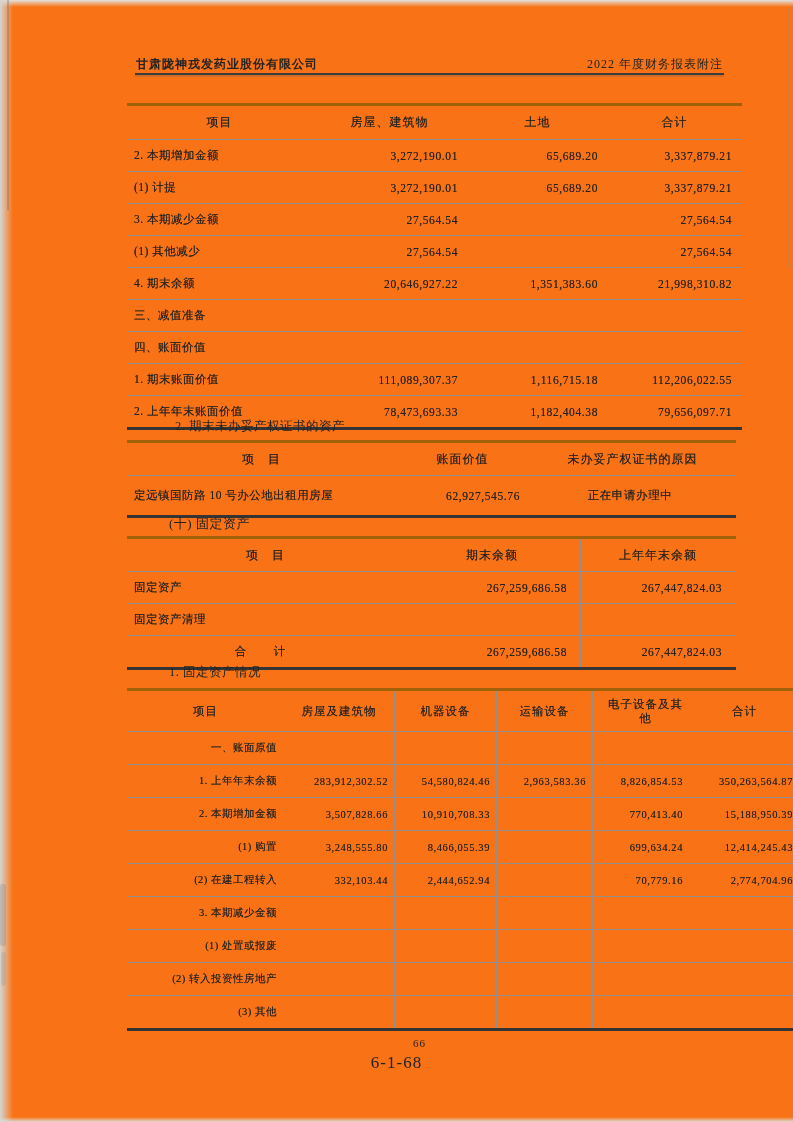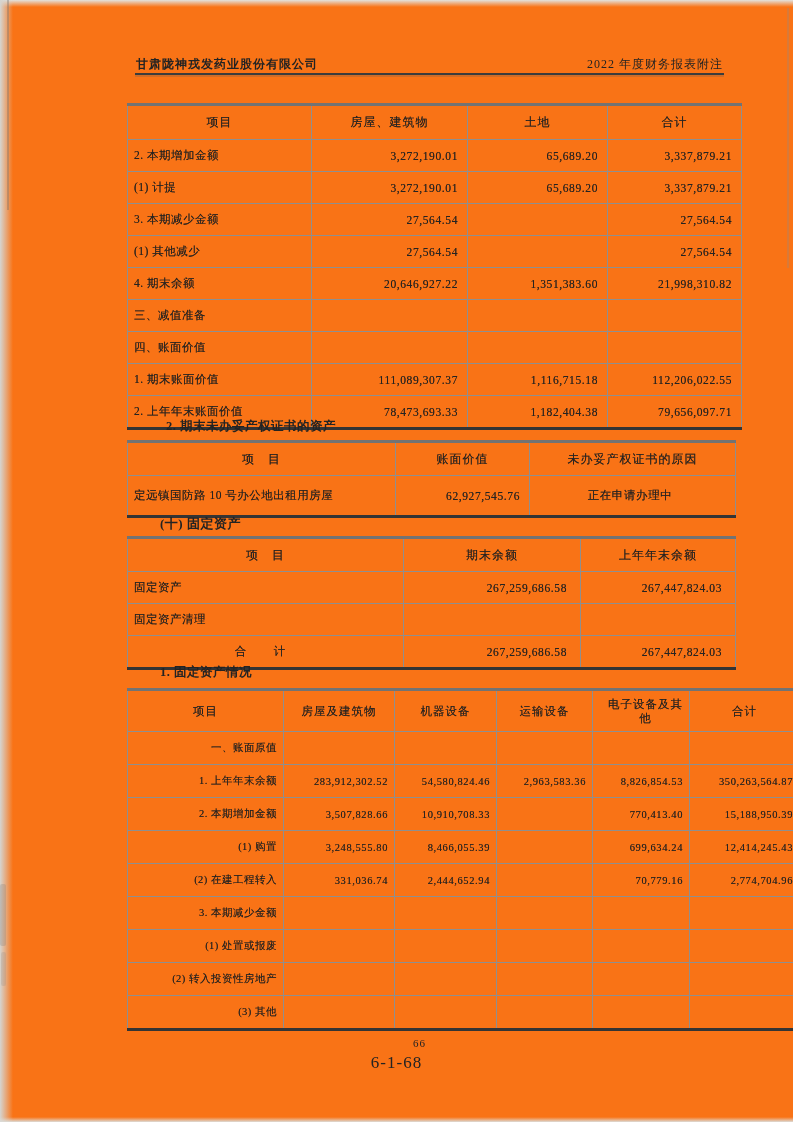--- a/index.html
+++ b/index.html
@@ -21,41 +21,41 @@
   .smudge-a{position:absolute;left:0;top:884px;width:6px;height:62px;background:rgba(120,120,120,.25);border-radius:2px;}
   .smudge-b{position:absolute;left:1px;top:952px;width:5px;height:34px;background:rgba(130,130,130,.2);border-radius:2px;}
 
   
   .hdr-company{position:absolute;left:136px;top:56px;font-size:12px;font-weight:bold;letter-spacing:1px;}
   .hdr-title{position:absolute;right:70px;top:56px;font-size:12px;letter-spacing:1px;}
   .hdr-rule{position:absolute;left:135px;top:73px;width:589px;height:2px;background:#3c3c3c;box-shadow:0 2px 0 rgba(90,90,90,.25);}
 
   
   table.tbl{position:absolute;border-collapse:collapse;table-layout:fixed;
-    border-top:3px solid #737373;border-bottom:3px solid #343434;}
+    border-top:3px solid #a16207;border-bottom:3px solid #343434;}
   table.tbl th,table.tbl td{
     border:1px solid #8f8f8f;
     font-weight:normal;overflow:hidden;white-space:nowrap;
     text-shadow:0 0 .5px rgba(20,20,20,.6);
   }
   table.tbl th{text-align:center;font-size:12px;letter-spacing:1px;padding:2px 3px;}
   table.tbl td{font-size:11.5px;text-align:right;padding:2px 9px 2px 4px;letter-spacing:.6px;}
   table.tbl td:first-child{text-align:left;padding-left:6px;letter-spacing:.5px;}
 
   
   #t1{left:127px;top:103px;width:587px;}
   #t1 th{height:29px;}
   #t1 td{height:27px;}
   #t1 th:nth-child(1){width:177px;}
   #t1 th:nth-child(2){width:149px;}
   #t1 th:nth-child(3){width:133px;}
   #t1 th:nth-child(4){width:127px;}
 
   
-  .sec{position:absolute;font-weight:bold;font-size:12.5px;letter-spacing:.5px;}
+  .sec{position:absolute;font-weight:normal;font-size:12.5px;letter-spacing:.5px;margin-left:9px;}
   #sec-no-cert{left:166px;top:418px;}
   #sec-fixed{left:160px;top:515px;font-size:13px;}
   #sec-detail{left:160px;top:664px;}
 
   
   #t2{left:127px;top:440px;width:587px;}
   #t2 th{height:28px;}
   #t2 td{height:35px;}
   #t2 th:nth-child(1){width:261px;}
   #t2 th:nth-child(2){width:127px;}
@@ -261,21 +261,21 @@
         <tr>
           <td>(1) 购置</td>
           <td>3,248,555.80</td>
           <td>8,466,055.39</td>
           <td></td>
           <td>699,634.24</td>
           <td>12,414,245.43</td>
         </tr>
         <tr>
           <td>(2) 在建工程转入</td>
-          <td>331,036.74</td>
+          <td>332,103.44</td>
           <td>2,444,652.94</td>
           <td></td>
           <td>70,779.16</td>
           <td>2,774,704.96</td>
         </tr>
         <tr>
           <td>3. 本期减少金额</td>
           <td></td>
           <td></td>
           <td></td>

